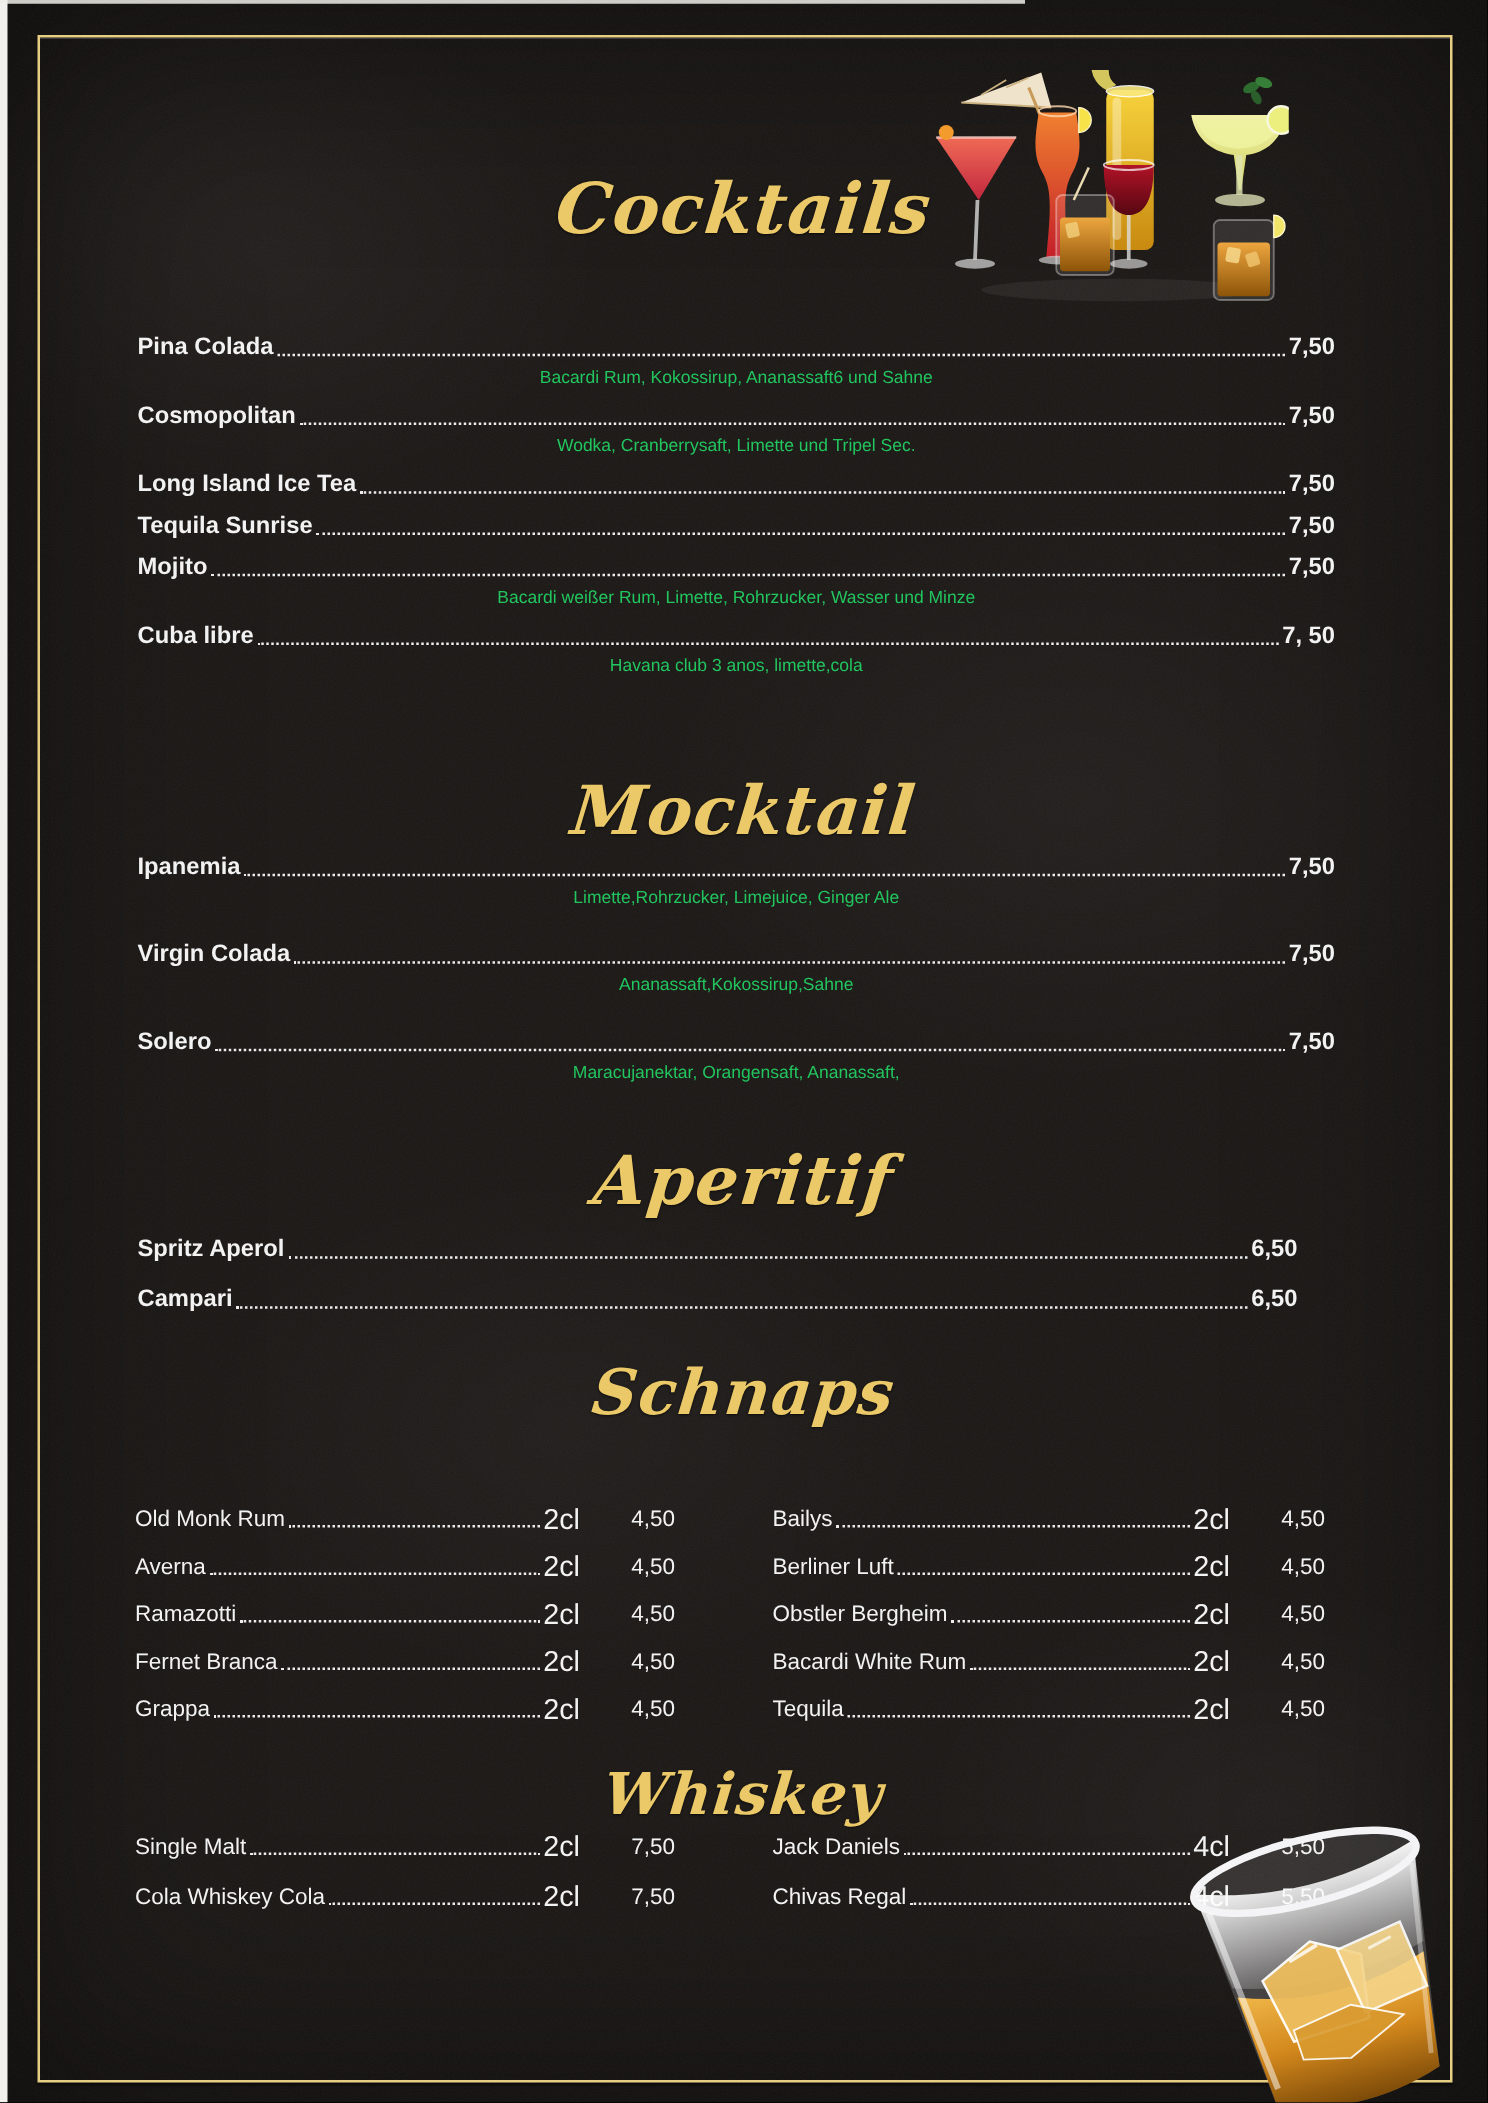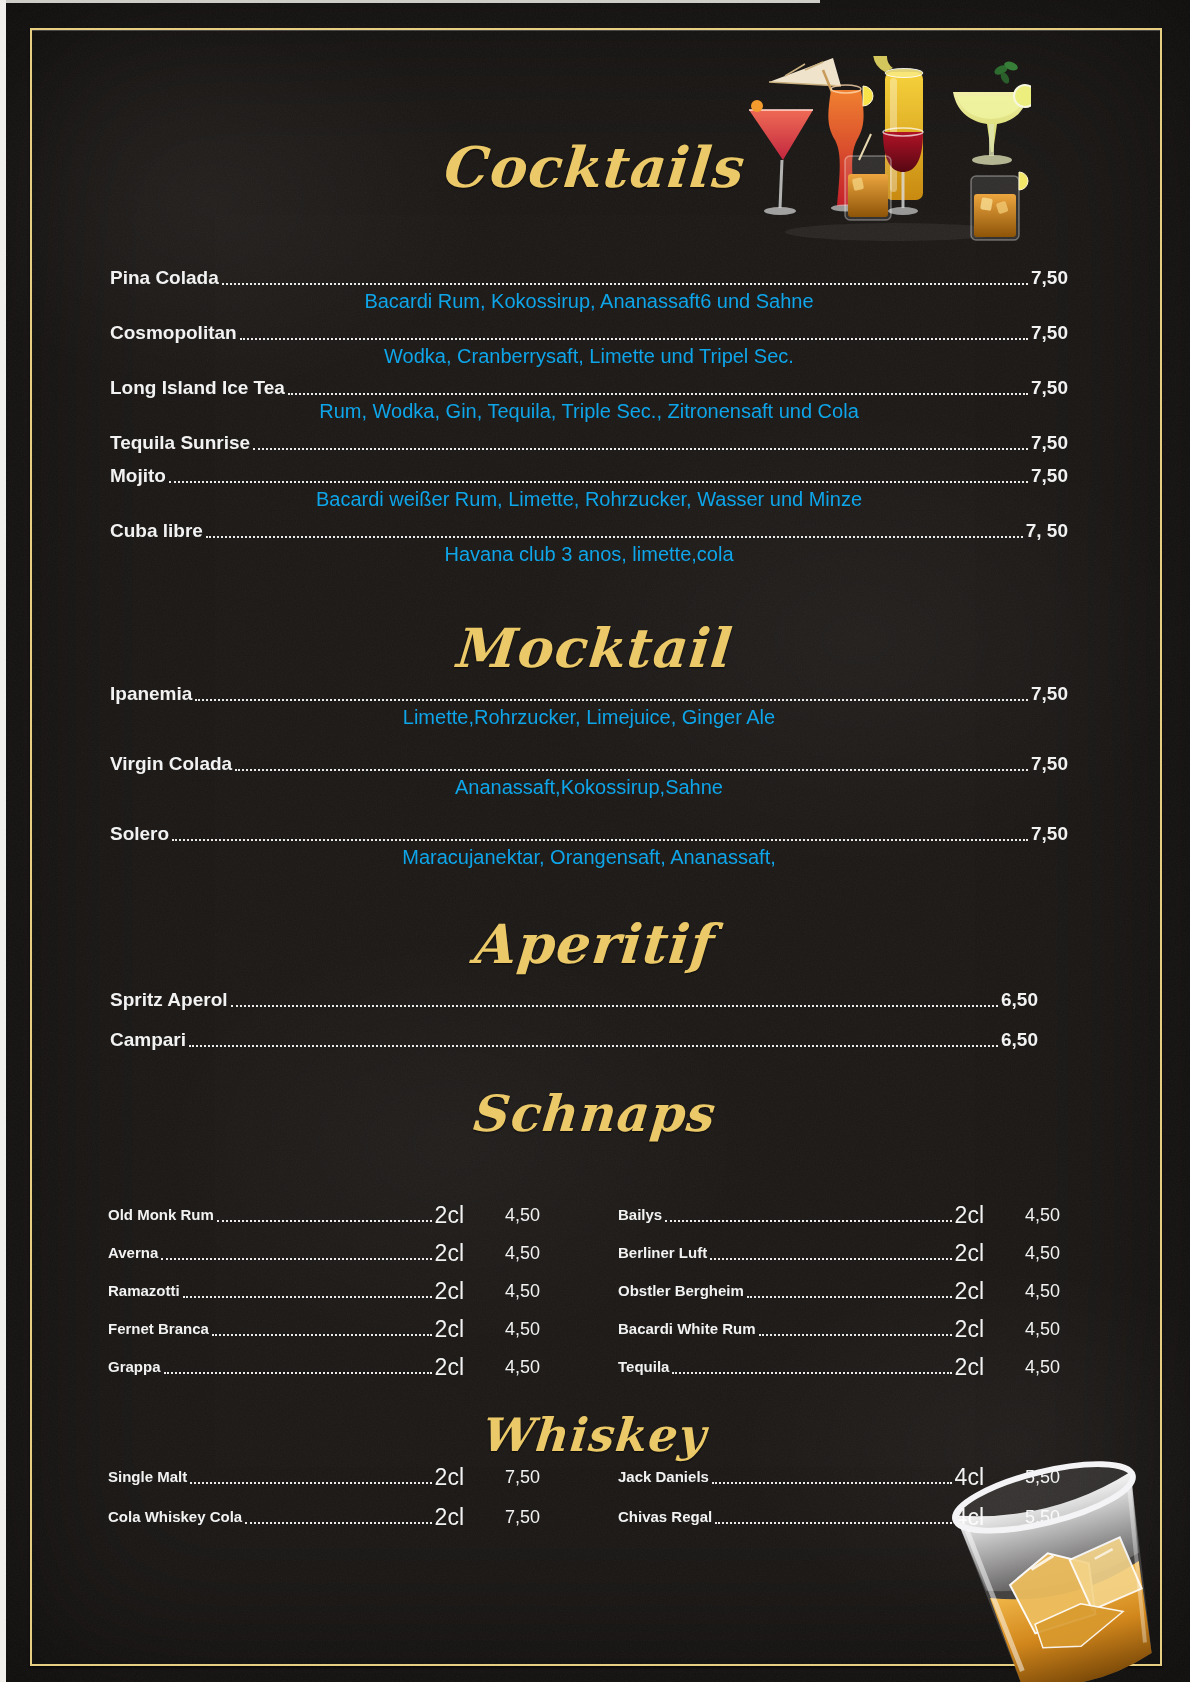--- a/index.html
+++ b/index.html
@@ -30,33 +30,33 @@
 
   .list{position:absolute;z-index:3;}
   .list-cocktails{top:266px;left:110px;width:958px;}
   .list-mocktail{top:682px;left:110px;width:958px;}
   .list-aperitif{top:988px;left:110px;width:928px;}
 
   .item-row{display:flex;align-items:flex-end;}
   .item-name{font-weight:bold;font-size:19px;line-height:24px;white-space:nowrap;}
   .dots{flex:1;border-bottom:2.5px dotted #ececec;margin:0 3px 5px 3px;min-width:20px;}
   .price{font-weight:bold;font-size:19px;line-height:24px;white-space:nowrap;}
-  .item-desc{text-align:center;font-size:20px;line-height:22px;color:#0ea5e9;}
+  .item-desc{text-align:center;font-size:14px;line-height:22px;color:#22c55e;}
   .menu-item{margin-bottom:9px;}
   .list-mocktail .menu-item{margin-bottom:24px;}
   .list-aperitif .menu-item{margin-bottom:16px;}
 
   .grid{position:absolute;left:108px;width:952px;display:flex;gap:78px;z-index:3;}
   .grid-schnaps{top:1204px;}
   .grid-whiskey{top:1466px;}
   .col{width:432px;}
   .col:last-child{width:442px;}
   .cell-item{margin-bottom:16px;}
   .grid-whiskey .cell-item{margin-bottom:18px;}
-  .cell-item .item-name{font-weight:bold;font-size:15px;line-height:22px;}
+  .cell-item .item-name{font-weight:normal;font-size:18px;line-height:22px;}
   .cell-item .dots{border-bottom-width:2px;margin-bottom:4px;}
   .cell-item .amt{font-size:23px;line-height:22px;white-space:nowrap;}
   .cell-item .price{font-weight:normal;font-size:18px;line-height:22px;min-width:52px;
     text-align:right;margin-left:24px;}
 
   .photo{position:absolute;}
   .cocktails-photo{left:735px;top:56px;width:296px;height:192px;z-index:3;}
   .whiskey-photo{right:-20px;bottom:-30px;width:295px;height:300px;z-index:5;}
   .photo svg{width:100%;height:100%;display:block;}
 </style>
@@ -177,21 +177,20 @@
           <span class="price">7,50</span>
         </div>
         <div class="item-desc">Wodka, Cranberrysaft, Limette und Tripel Sec.</div>
       </div>
       <div class="menu-item">
         <div class="item-row">
           <span class="item-name">Long Island Ice Tea</span>
           <span class="dots"></span>
           <span class="price">7,50</span>
         </div>
-        <div class="item-desc">Rum, Wodka, Gin, Tequila, Triple Sec., Zitronensaft und Cola</div>
       </div>
       <div class="menu-item">
         <div class="item-row">
           <span class="item-name">Tequila Sunrise</span>
           <span class="dots"></span>
           <span class="price">7,50</span>
         </div>
       </div>
       <div class="menu-item">
         <div class="item-row">

